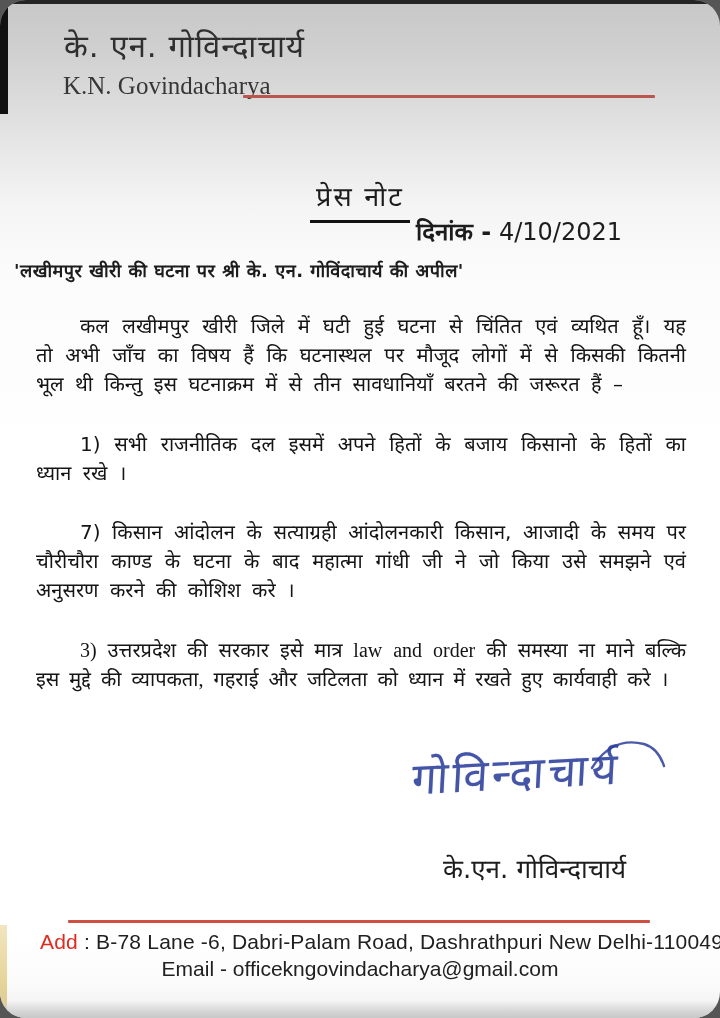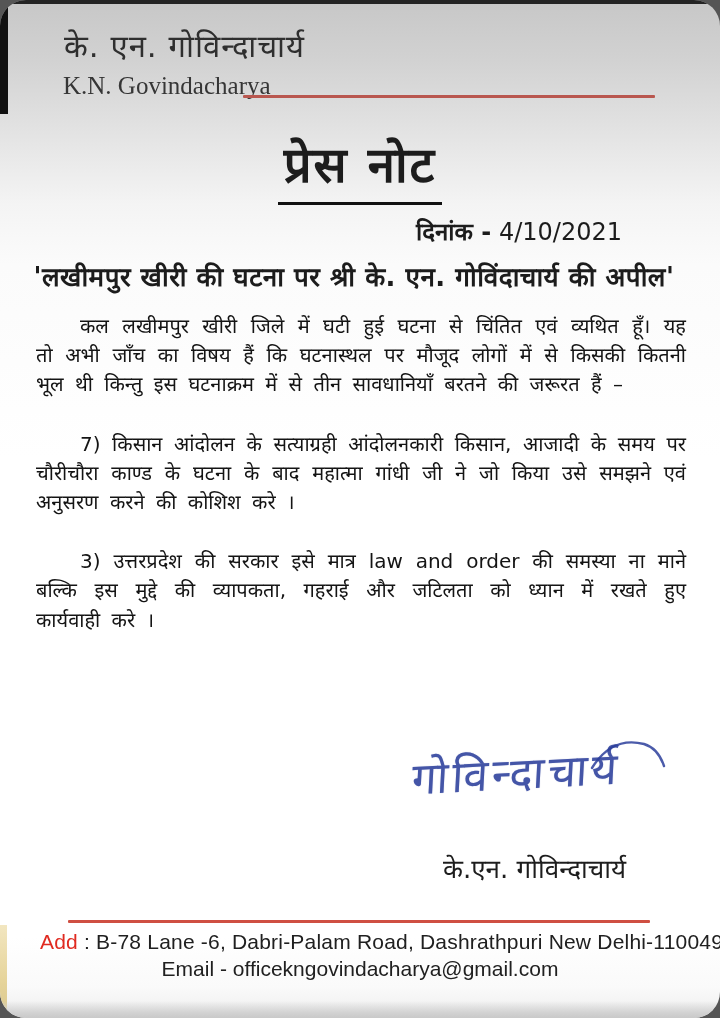--- a/index.html
+++ b/index.html
@@ -24,36 +24,36 @@
     background:linear-gradient(180deg,rgba(200,200,200,0),#d2d2d2 70%,#c9c9c9);}
 
   
   .lh-hindi{position:absolute;left:64px;top:24px;font-size:31px;color:#2f2f2f;letter-spacing:1px;}
   .lh-english{position:absolute;left:63px;top:72px;font-size:25px;color:#363636;
     font-family:Liberation Serif, serif;}
   .lh-rule{position:absolute;left:243px;top:95px;width:412px;height:3px;background:#b9574f;border-radius:1px;}
 
   
   .title-wrap{position:absolute;left:0;top:130px;width:720px;text-align:center;}
-  .title-wrap .t{display:inline-block;font-size:49px;font-weight:bold;letter-spacing:2px;
-    border-bottom:3px solid #111;padding:0 6px 6px 6px;}
+  .title-wrap .t{display:inline-block;font-size:27px;font-weight:normal;letter-spacing:2px;
+    border-bottom:3px solid #111;padding:0 6px 6px 6px;margin-top:47px;}
 
   
   .date-line{position:absolute;right:98px;top:214px;font-size:24px;text-align:right;}
   .date-line .lbl{font-weight:bold;}
 
   
-  .appeal{position:absolute;left:24px;top:258px;width:660px;text-align:center;
-    font-size:26px;font-weight:bold;letter-spacing:.5px;}
+  .appeal{position:absolute;left:14px;top:258px;width:660px;text-align:left;
+    font-size:18px;font-weight:bold;letter-spacing:.5px;}
 
   
   .body{position:absolute;left:36px;top:312px;width:650px;}
   .body p{margin:0 0 30px 0;font-size:20px;line-height:1.46;text-align:justify;
     text-indent:44px;word-spacing:5px;color:#141414;}
-  .body p:last-child{margin-bottom:12px;}
+  .body p:last-child{margin-bottom:12px;font-family:Liberation Serif, serif;}
 
   
   .sig{position:absolute;left:412px;top:742px;color:#2b3e9b;font-size:44px;
     transform:rotate(-3deg) skewX(-6deg);opacity:.88;letter-spacing:4px;
     text-shadow:0 0 1px rgba(43,62,155,.4);}
   .sig-flourish{position:absolute;left:588px;top:738px;width:80px;height:34px;}
   .typed-name{position:absolute;left:443px;top:850px;font-size:26px;color:#1d1d1d;}
 
   
   .f-rule{position:absolute;left:68px;top:920px;width:582px;height:3px;background:#cf4f42;border-radius:1px;}
@@ -83,20 +83,21 @@
 
   <div class="date-line">
     <span class="lbl">दिनांक -</span>
     <span>4/10/2021</span>
   </div>
 
   <div class="appeal">'लखीमपुर खीरी की घटना पर श्री के. एन. गोविंदाचार्य की अपील'</div>
 
   <div class="body">
     <p>कल लखीमपुर खीरी जिले में घटी हुई घटना से चिंतित एवं व्यथित हूँ। यह तो अभी जाँच का विषय हैं कि घटनास्थल पर मौजूद लोगों में से किसकी कितनी भूल थी किन्तु इस घटनाक्रम में से तीन सावधानियाँ बरतने की जरूरत हैं –</p>
+    <p>1) सभी राजनीतिक दल इसमें अपने हितों के बजाय किसानो के हितों का ध्यान रखे ।</p>
     <p>7) किसान आंदोलन के सत्याग्रही आंदोलनकारी किसान, आजादी के समय पर चौरीचौरा काण्ड के घटना के बाद महात्मा गांधी जी ने जो किया उसे समझने  एवं अनुसरण करने की कोशिश करे ।</p>
     <p>3) उत्तरप्रदेश की सरकार इसे मात्र law and order की समस्या ना माने बल्कि इस मुद्दे की व्यापकता, गहराई और जटिलता को ध्यान में रखते हुए कार्यवाही करे ।</p>
   </div>
 
   <div class="sig">गोविन्दाचार्य</div>
   <svg class="sig-flourish" viewBox="0 0 80 34">
     <path d="M4 30 C 20 4, 40 2, 56 6 C 66 9, 72 16, 76 28" fill="none" stroke="#2b3e9b" stroke-width="2.4" stroke-linecap="round" opacity="0.85"></path>
   </svg>
 
   <div class="typed-name">के.एन. गोविन्दाचार्य</div>

